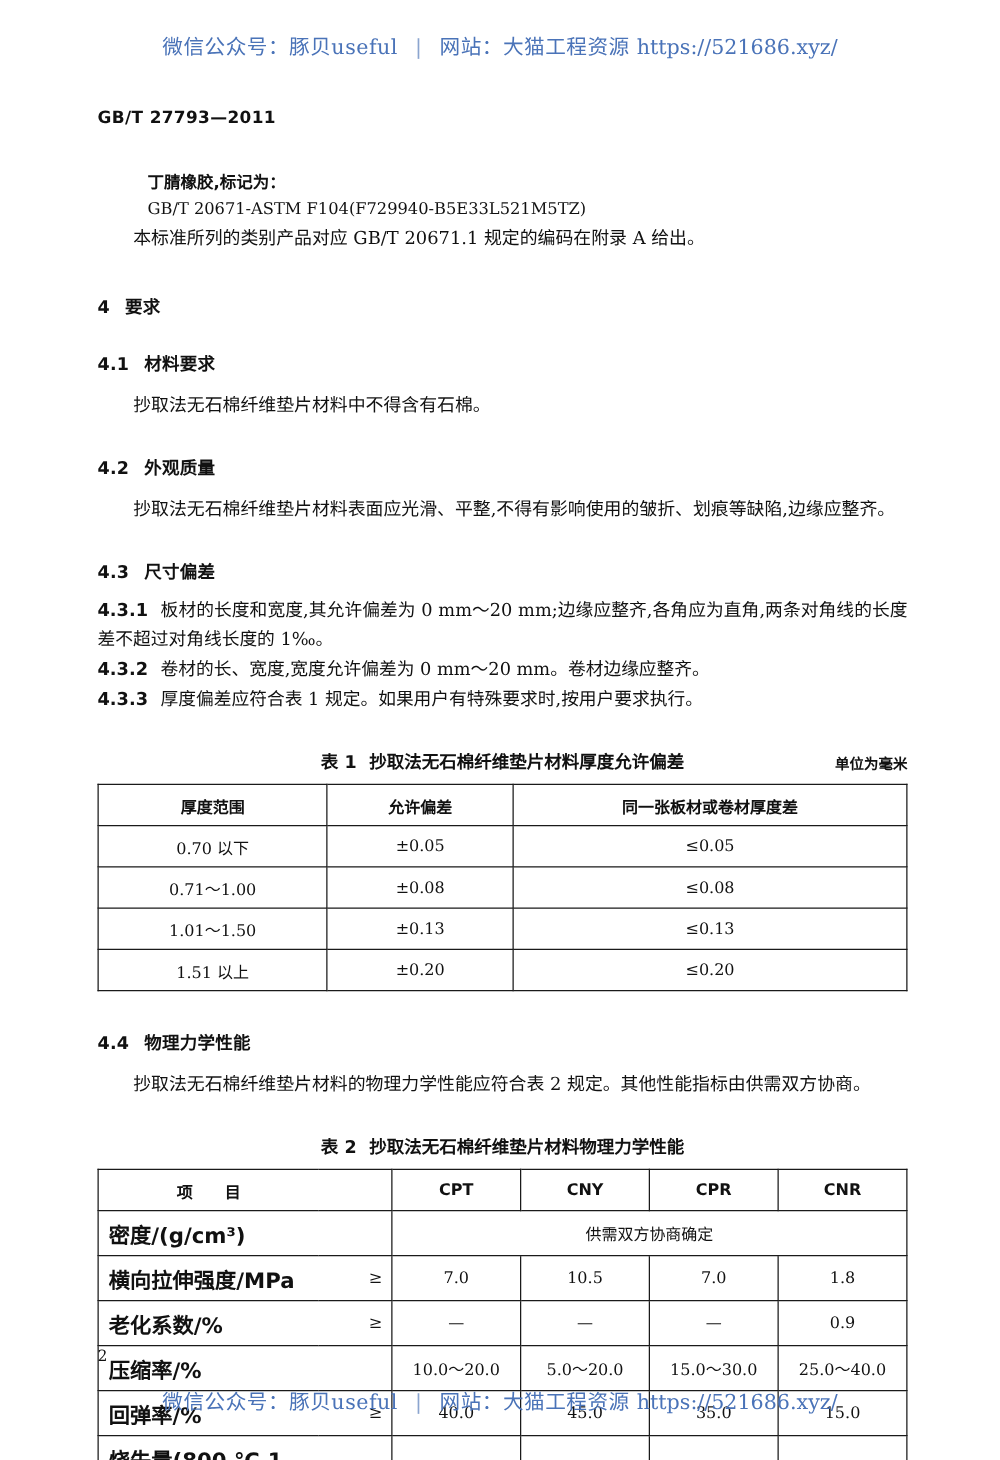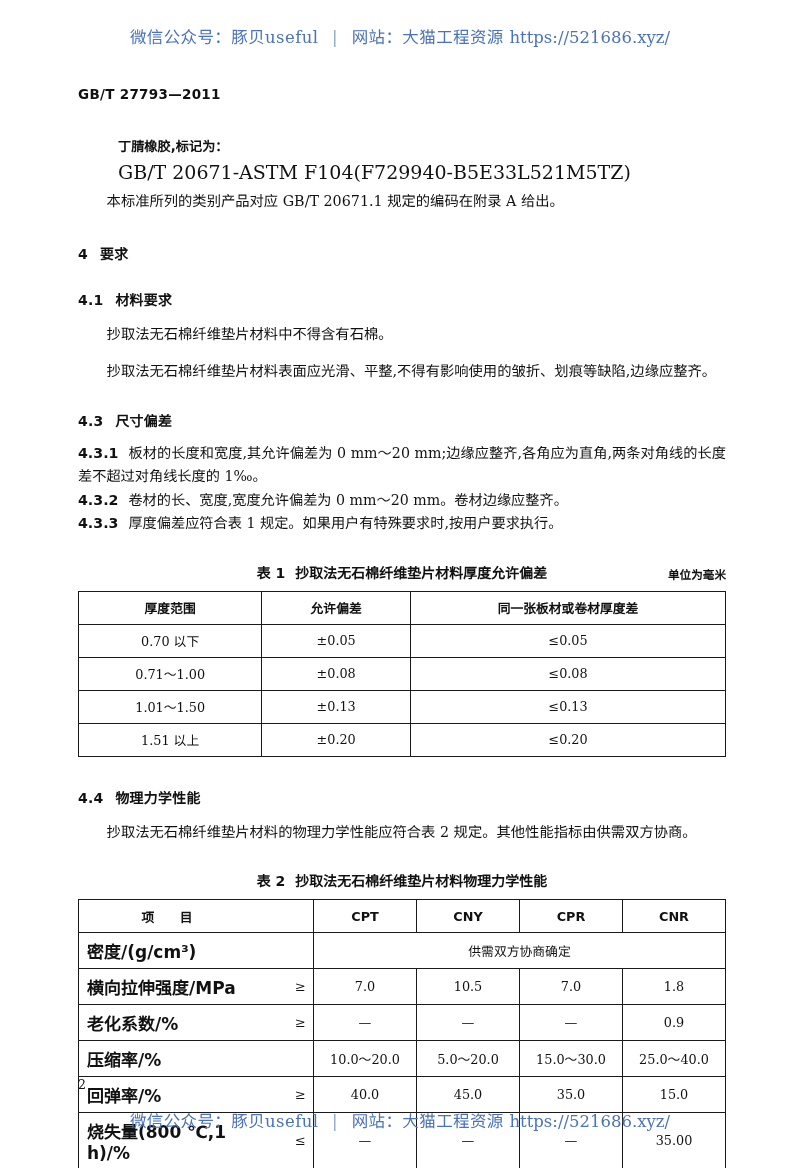--- a/index.html
+++ b/index.html
@@ -63,21 +63,21 @@
   
   p.body {
     margin: 0;
     font-size: 14.3px;
     line-height: 1.62;
     text-align: justify;
   }
   p.indent { text-indent: 2em; }
   p.sub-line {
     margin: 0;
-    font-size: 19px;
+    font-size: 13px;
     line-height: 1.62;
     padding-left: 40px;
   }
   p.sub-line.bold-cn {
     font-family: "DejaVu Sans", "Liberation Sans", sans-serif;
     font-weight: bold;
     font-size: 13.2px;
   }
 
   h2.sec {
@@ -209,20 +209,23 @@
       <span class="num">4</span><span>要求</span>
     </h2>
 
     <h3 class="subsec">
       <span class="num">4.1</span><span>材料要求</span>
     </h3>
     <div class="para-block">
       <p class="body indent">抄取法无石棉纤维垫片材料中不得含有石棉。</p>
     </div>
 
+    <h3 class="subsec">
+      <span class="num">4.2</span><span>外观质量</span>
+    </h3>
     <div class="para-block">
       <p class="body indent">抄取法无石棉纤维垫片材料表面应光滑、平整,不得有影响使用的皱折、划痕等缺陷,边缘应整齐。</p>
     </div>
 
     <h3 class="subsec">
       <span class="num">4.3</span><span>尺寸偏差</span>
     </h3>
     <div class="para-block" style="margin-top:12px">
       <p class="clause">
         <span class="cnum">4.3.1</span><span>板材的长度和宽度,其允许偏差为 0 mm～20 mm;边缘应整齐,各角应为直角,两条对角线的长度差不超过对角线长度的 1‰。</span>

